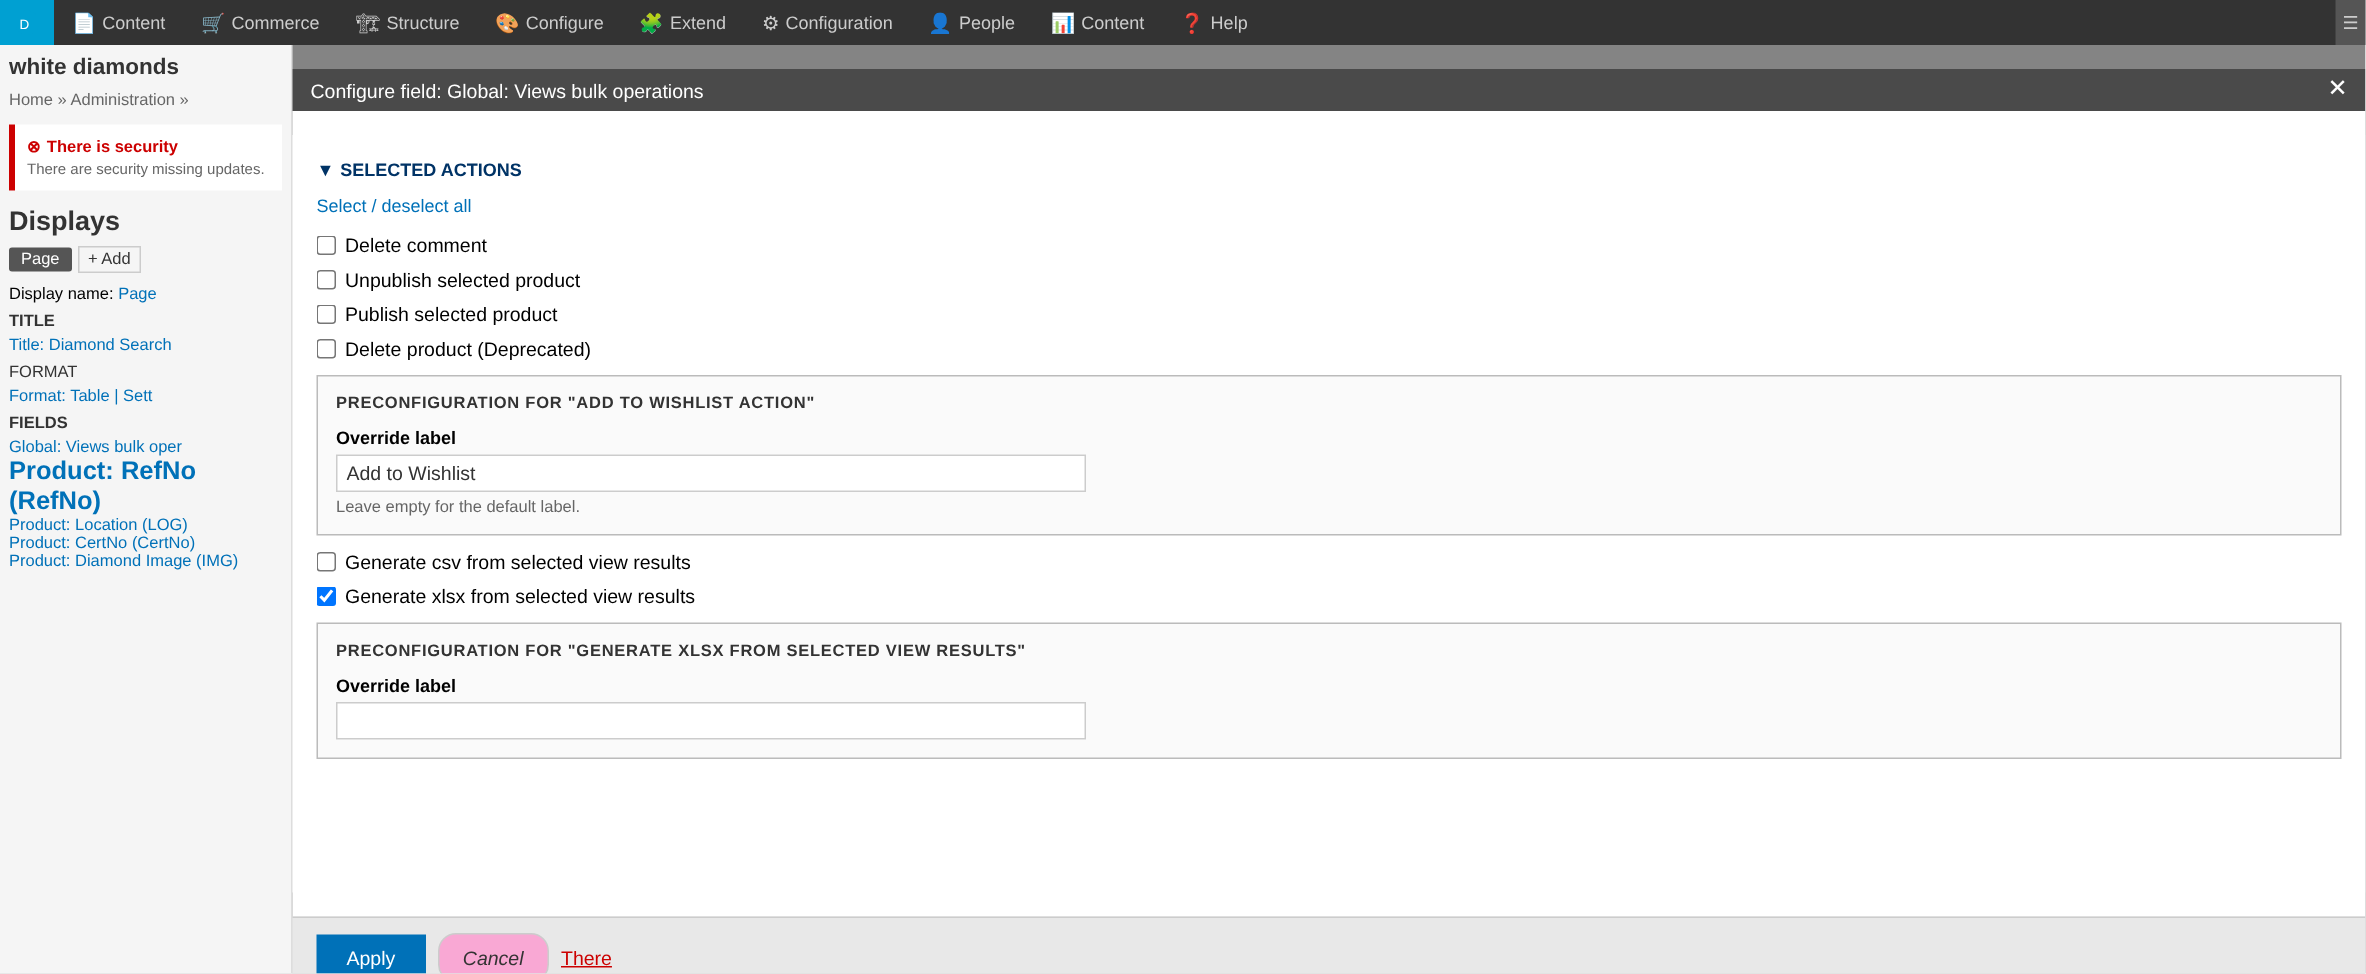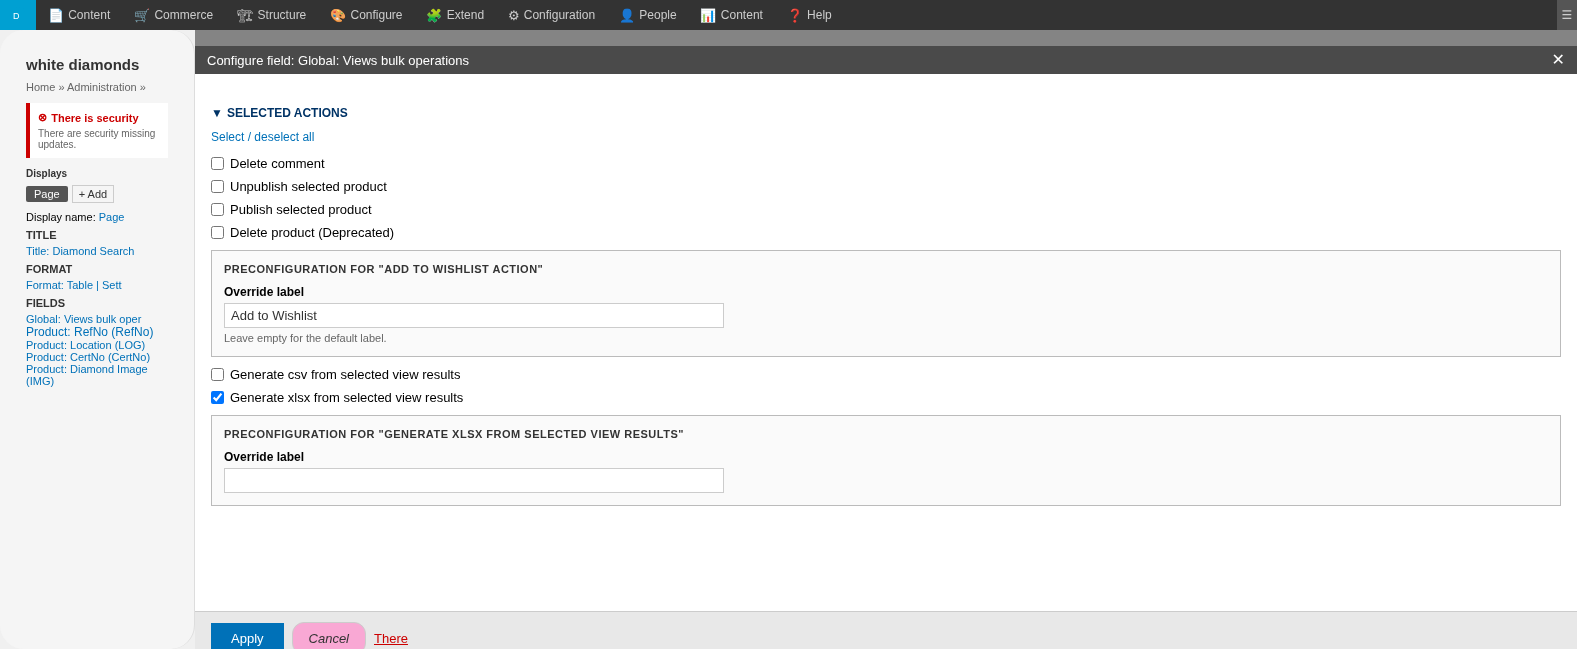--- a/index.html
+++ b/index.html
@@ -53,37 +53,36 @@
 
     
     .sidebar {
       position: absolute;
       left: 0;
       top: 0;
       width: 195px;
       height: 100%;
       background: #f5f5f5;
       border-right: 1px solid #ddd;
-      padding: 26px;
-      border-radius: 24px;
+      padding: 6px;
     }
     .site-name { font-size: 15px; font-weight: bold; color: #333; margin-bottom: 8px; }
     .breadcrumb { font-size: 11px; color: #666; margin-bottom: 10px; }
     .security-alert {
       background: #fff;
       border-left: 4px solid #c00;
       padding: 8px;
       margin-bottom: 10px;
       font-size: 11px;
       color: #333;
     }
     .security-alert .alert-title { font-weight: bold; color: #c00; display: flex; align-items: center; gap: 4px; margin-bottom: 4px; }
     .security-alert p { color: #666; font-size: 10px; }
 
-    .displays-title { font-size: 10px; font-weight: bold; color: #333; margin-bottom: 6px; }
+    .displays-title { font-size: 18px; font-weight: bold; color: #333; margin-bottom: 6px; }
     .displays-row { display: flex; align-items: center; gap: 4px; margin-bottom: 8px; }
     .page-tab { background: #555; color: #fff; padding: 2px 8px; font-size: 11px; border-radius: 2px; }
     .add-btn { background: #f5f5f5; border: 1px solid #ccc; padding: 2px 6px; font-size: 11px; color: #333; cursor: pointer; display: flex; align-items: center; gap: 2px; }
     .modal-box {
       background: #fff;
       border: 1px solid #aaa;
       width: 1160px;
       max-width: 100%;
       margin-top: 20px;
       display: flex;
@@ -293,25 +292,25 @@
       <button class="add-btn">+ Add</button>
     </div>
 
     <div style="font-size:11px; margin-bottom:6px;">
       <span>Display name:</span>
       <span style="color:#0071b8;">Page</span>
     </div>
 
     <div style="font-size:11px; font-weight:bold; color:#333; margin-bottom:4px;">TITLE</div>
     <div style="font-size:11px; color:#0071b8; margin-bottom:6px;">Title: Diamond Search</div>
-    <div style="font-size:11px; font-weight:bold; color:#333; margin-bottom:4px;">FORMAT</div>
+    <div style="font-size:11px; font-weight:normal; color:#333; margin-bottom:4px;">FORMAT</div>
     <div style="font-size:11px; color:#0071b8; margin-bottom:6px;">Format: Table | Sett</div>
     <div style="font-size:11px; font-weight:bold; color:#333; margin-bottom:4px;">FIELDS</div>
     <div style="font-size:11px; color:#0071b8; cursor:pointer;">Global: Views bulk oper</div>
-    <div style="font-size:12px; color:#0071b8; cursor:pointer;">Product: RefNo (RefNo)</div>
+    <div style="font-size:17px; color:#0071b8; cursor:pointer;font-weight:bold;">Product: RefNo (RefNo)</div>
     <div style="font-size:11px; color:#0071b8; cursor:pointer;">Product: Location (LOG)</div>
     <div style="font-size:11px; color:#0071b8; cursor:pointer;">Product: CertNo (CertNo)</div>
     <div style="font-size:11px; color:#0071b8; cursor:pointer;">Product: Diamond Image (IMG)</div>
   </div>
 
   <div style="position:absolute; left:195px; top:0; right:0; bottom:0; background:rgba(0,0,0,0.45); z-index:100;">
 
     <div class="modal-box" style="position:absolute; left:0; top:16px; right:0; margin:0; width:100%; max-height:100%; height:100%; border:none; box-shadow:none;gap:16px;">
       <div class="modal-header">
         <span>Configure field: Global: Views bulk operations</span>

